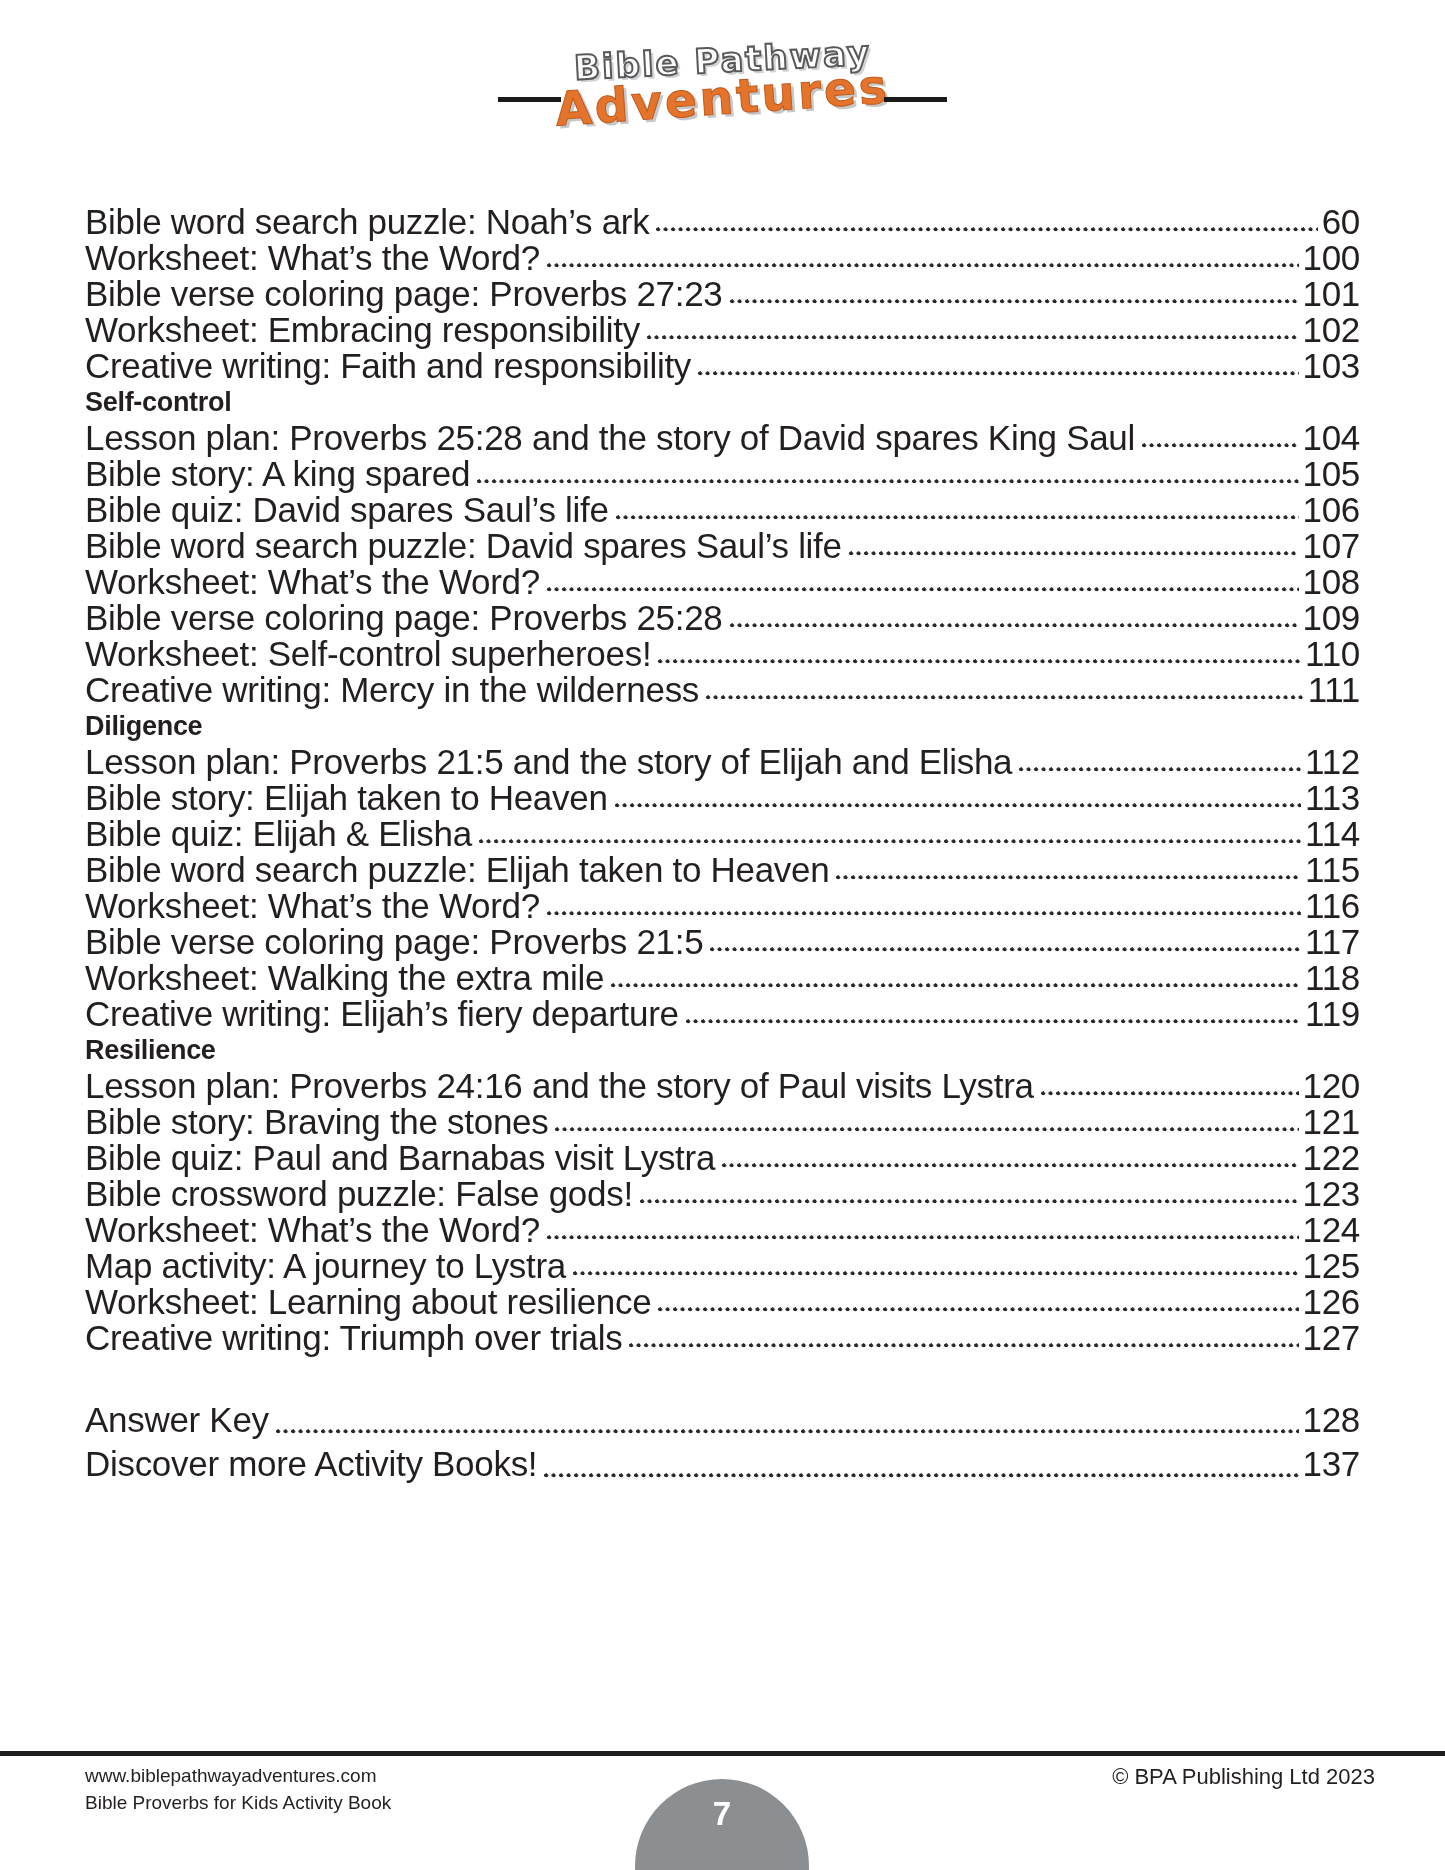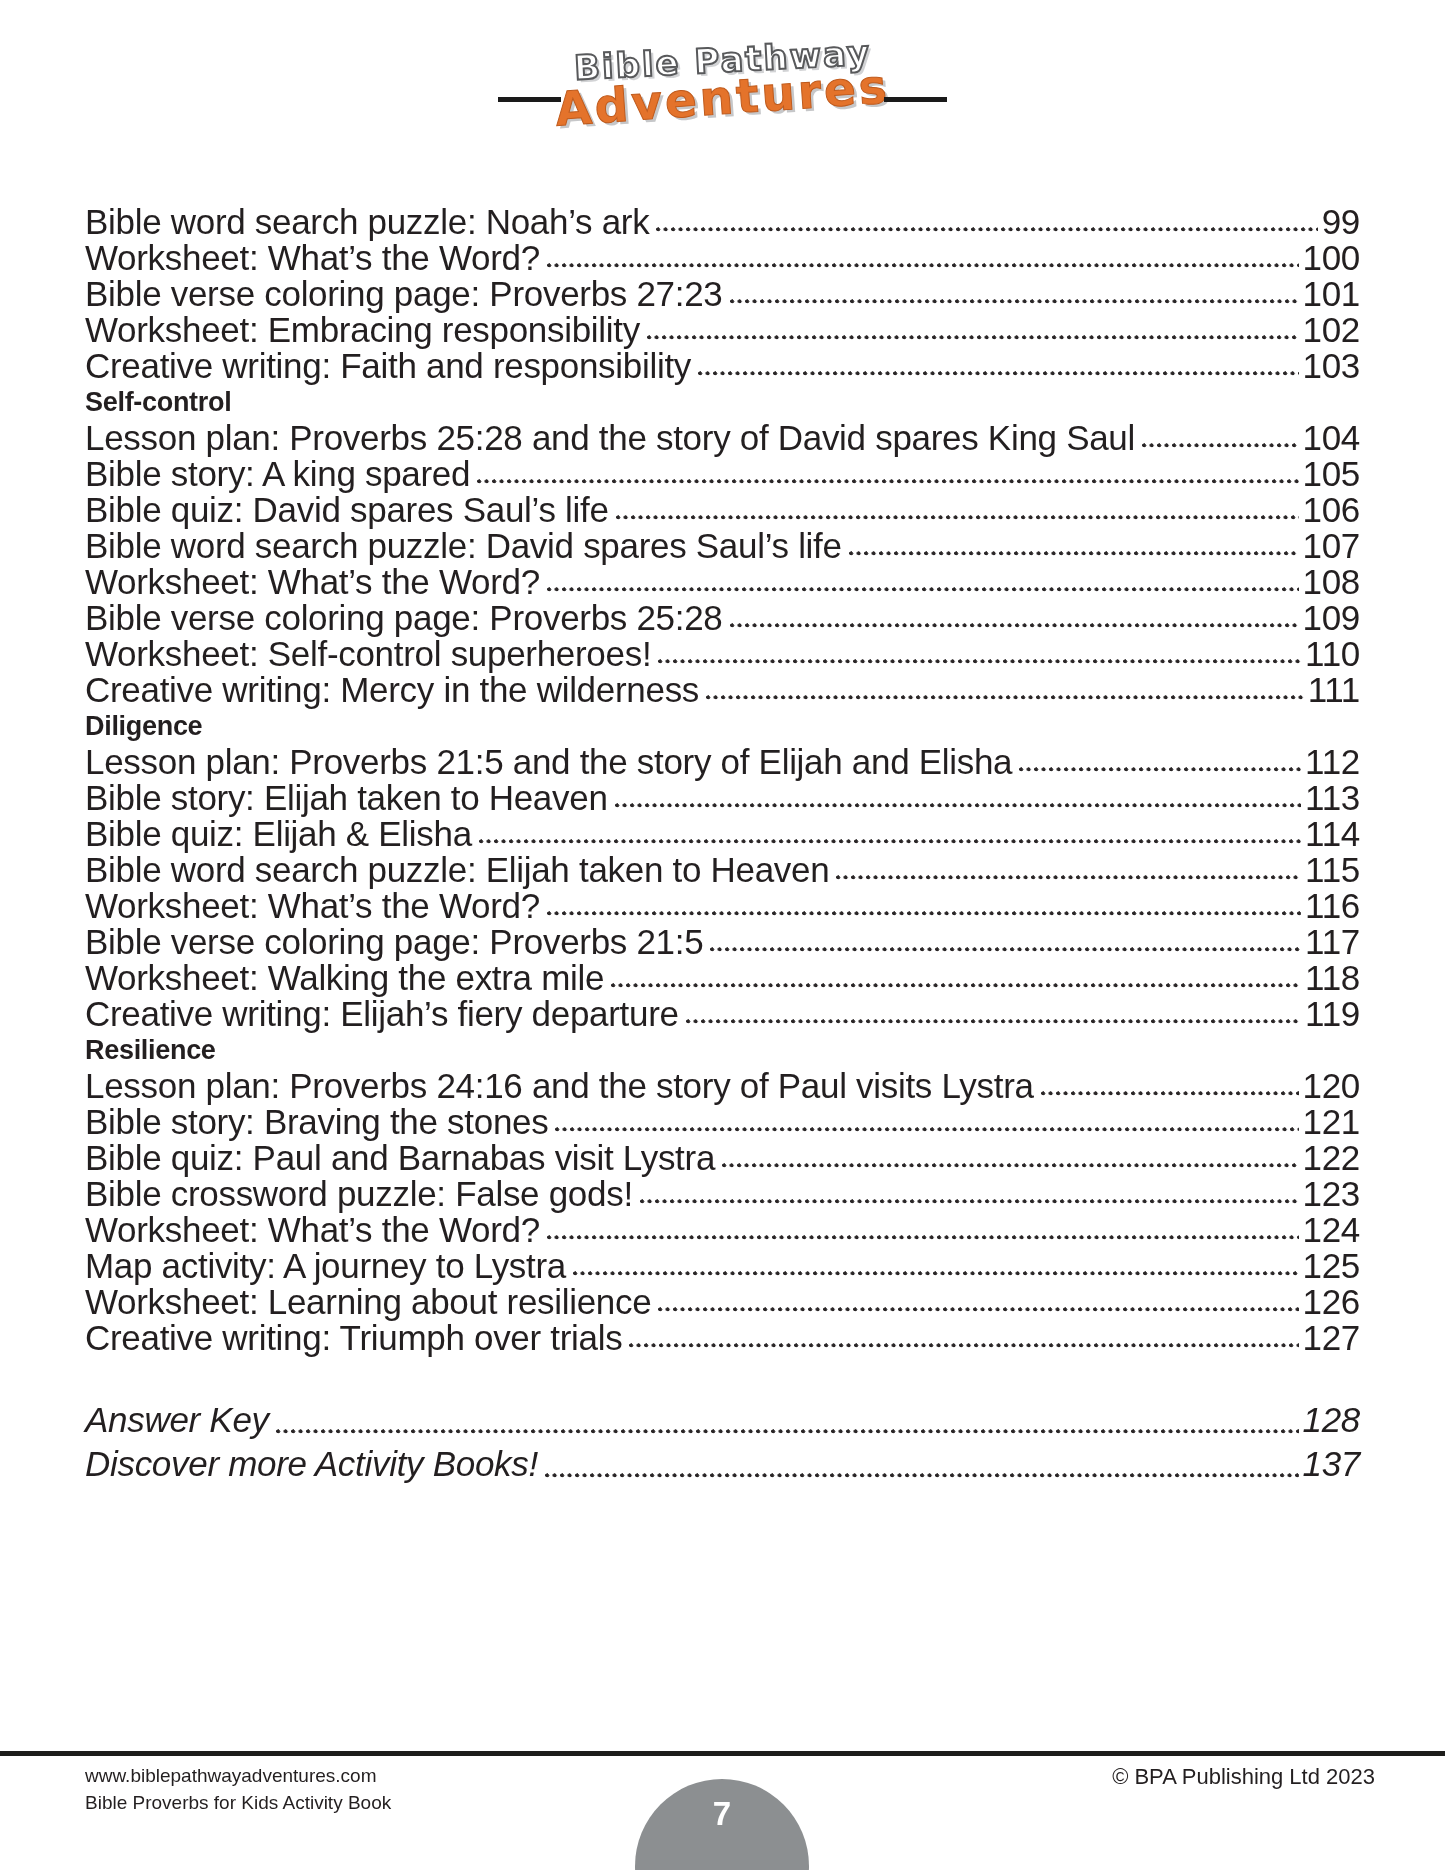--- a/index.html
+++ b/index.html
@@ -77,21 +77,21 @@
   .toc-leader {
     flex: 1 1 auto;
     align-self: flex-end;
     height: 5px;
     margin: 0 4px 8px 7px;
     background-image: radial-gradient(circle at 2.2px 2.4px, #2a2627 1.9px, transparent 2.15px);
     background-size: 7.5px 5px;
     background-repeat: repeat-x;
   }
   .toc-page { white-space: nowrap; }
-  .toc-group:last-child { margin-top: 42px; font-style: italic; }
+  .toc-group:last-child { margin-top: 42px; }
   .toc-group:last-child .toc-row { height: 44px; line-height: 44px; }
 
   
   .footer-rule {
     position: absolute;
     left: 0; right: 0;
     top: 1751px;
     height: 5px;
     background: #1d1d1b;
   }
@@ -136,21 +136,21 @@
     <div class="logo-line1">Bible Pathway</div>
     <div class="logo-line2">Adventures</div>
     <div class="dash dash-right"></div>
   </div>
 
   <div class="toc">
       <div class="toc-group">
         <div class="toc-row">
           <span class="toc-title">Bible word search puzzle: Noah’s ark</span>
           <span class="toc-leader"></span>
-          <span class="toc-page">99</span>
+          <span class="toc-page">60</span>
         </div>
         <div class="toc-row">
           <span class="toc-title">Worksheet: What’s the Word?</span>
           <span class="toc-leader"></span>
           <span class="toc-page">100</span>
         </div>
         <div class="toc-row">
           <span class="toc-title">Bible verse coloring page: Proverbs 27:23</span>
           <span class="toc-leader"></span>
           <span class="toc-page">101</span>

